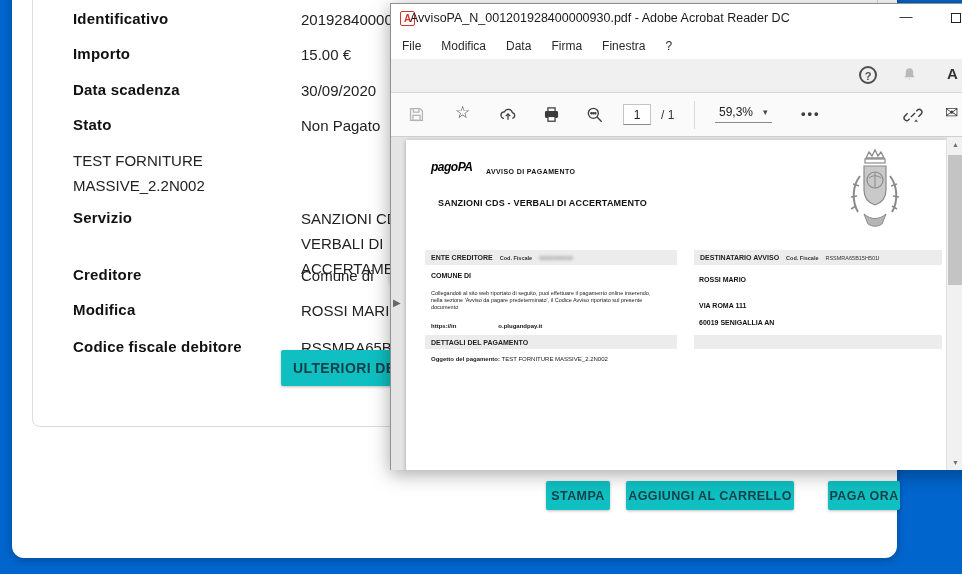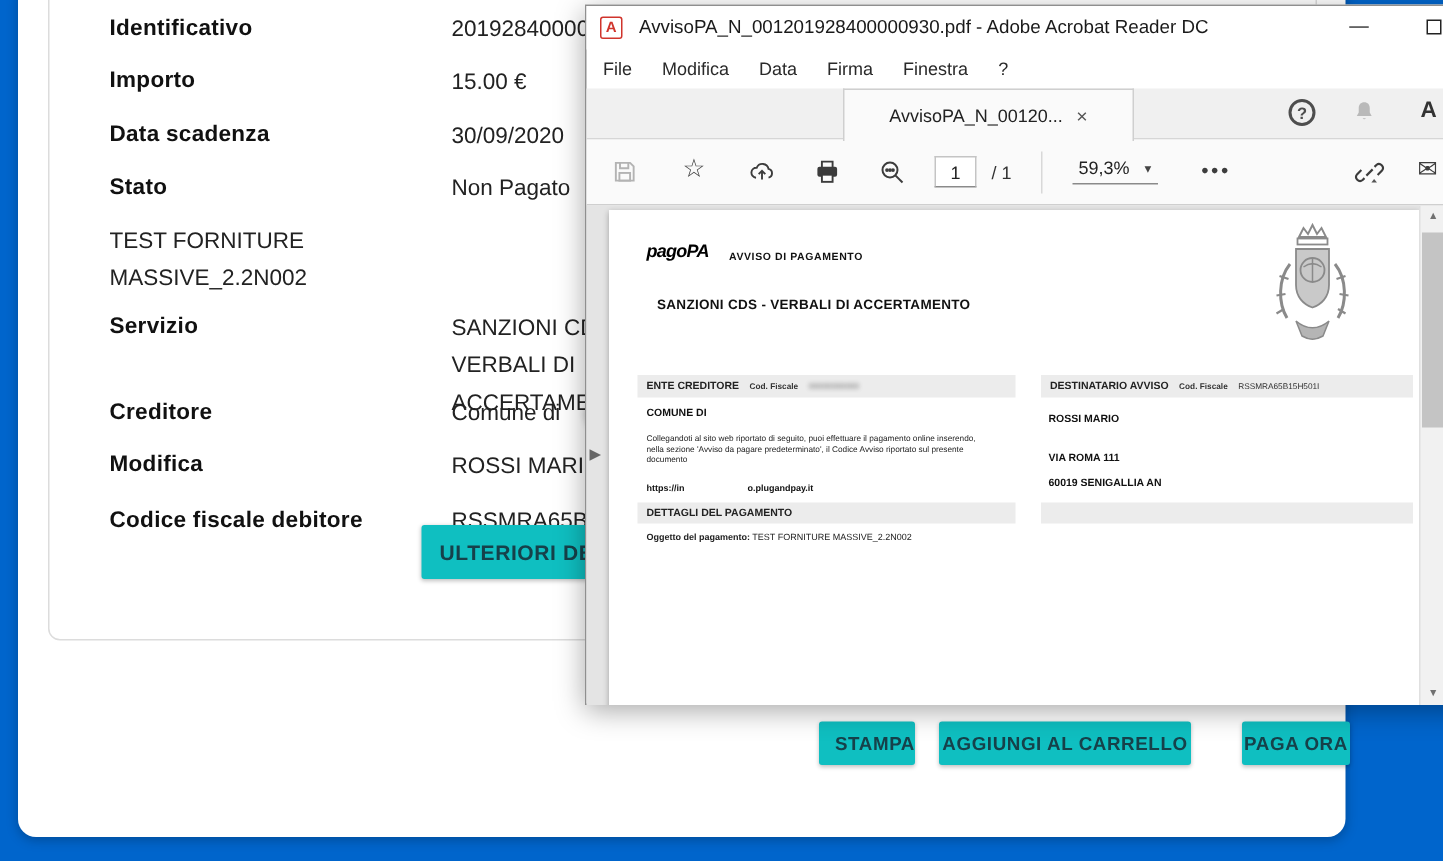--- a/index.html
+++ b/index.html
@@ -14,31 +14,31 @@
     background:#fff; border:1px solid #dcdcdc; border-radius:8px; }
   .drow { position:absolute; left:40px; width:560px; display:flex; }
   .drow .dlabel { width:228px; font-size:15px; font-weight:bold; color:#111; letter-spacing:.2px; }
   .drow .dvalue { width:175px; font-size:15px; color:#222; line-height:25px; margin-top:-3px; }
   .redacted-frag { filter:blur(2px); opacity:.55; margin-left:16px; }
   .btn-teal { background:#0fbfc1; color:#16414a; font-weight:bold; border:none;
     font-family:"Liberation Sans",sans-serif; letter-spacing:.4px;
     box-shadow:0 1px 3px rgba(0,0,0,.25); border-radius:2px; cursor:pointer; }
   #btn-more { position:absolute; left:248px; top:361px; width:192px; height:36px; font-size:14px; text-align:left; padding-left:12px; }
   .action-btn { position:absolute; top:495px; height:29px; font-size:12.5px; }
-  #btn-print { left:534px; width:64px;text-align:right; }
+  #btn-print { left:534px; width:64px; }
   #btn-cart { left:614px; width:168px; }
   #btn-pay { left:816px; width:72px; }
 
   
   #acrobat { position:absolute; left:390px; top:3px; width:600px; height:467px;
     background:#fff; border:1px solid #8f8f8f; box-shadow:0 4px 18px rgba(0,0,0,.35); z-index:10; }
   .titlebar { position:relative; height:29px; background:#fff; }
   .pdf-icon { position:absolute; left:9px; top:7px; width:15px; height:15px; border:1px solid #d0342c;
     border-radius:2px; color:#d0342c; font-size:10px; font-weight:bold; text-align:center; line-height:13px; }
-  .win-title { position:absolute; left:35px; top:7px; font-size:12.5px; color:#1a1a1a; white-space:nowrap; }
+  .win-title { position:absolute; left:19px; top:7px; font-size:12.5px; color:#1a1a1a; white-space:nowrap; }
   .win-btn { position:absolute; top:0; width:34px; height:29px; text-align:center; line-height:26px;
     font-size:13px; color:#222; cursor:pointer; }
   #btn-min { left:498px; }
   #btn-max { left:548px; }
   #btn-max .box { display:inline-block; width:10px; height:10px; border:1px solid #222; margin-top:9px; }
   .menubar { position:relative; height:26px; display:flex; align-items:center; padding-left:1px; }
   .menu-item { font-size:12px; color:#2a2a2a; padding:0 10px; cursor:pointer; }
   .tabbar { position:relative; height:34px; background:#f0f0f0; border-bottom:1px solid #d6d6d6; }
   .tab-plain { position:absolute; top:8px; font-size:13px; color:#333; cursor:pointer; }
   #tab-home { left:14px;margin-top:44px; }
@@ -159,24 +159,20 @@
       <span class="menu-item">Modifica</span>
       <span class="menu-item">Data</span>
       <span class="menu-item">Firma</span>
       <span class="menu-item">Finestra</span>
       <span class="menu-item">?</span>
     </div>
 
     <div class="tabbar">
       <span id="tab-home" class="tab-plain">Home</span>
       <span id="tab-tools" class="tab-plain">Strumenti</span>
-      <div class="tab-active">
-        <span>AvvisoPA_N_00120...</span>
-        <span class="tab-close">×</span>
-      </div>
       <div class="help-circle">?</div>
       <span class="bell">
         <svg width="17" height="17" viewBox="0 0 24 24">
             <path d="M12 3c-3.2 0-5.2 2.2-5.2 5.4v4.4L5 16h14l-1.8-3.2V8.4C17.2 5.2 15.2 3 12 3z" fill="#b9b9b9"></path>
             <path d="M10.5 18a1.6 1.6 0 0 0 3 0z" fill="#b9b9b9"></path>
           </svg>
       </span>
       <span class="signin">A</span>
     </div>
 

